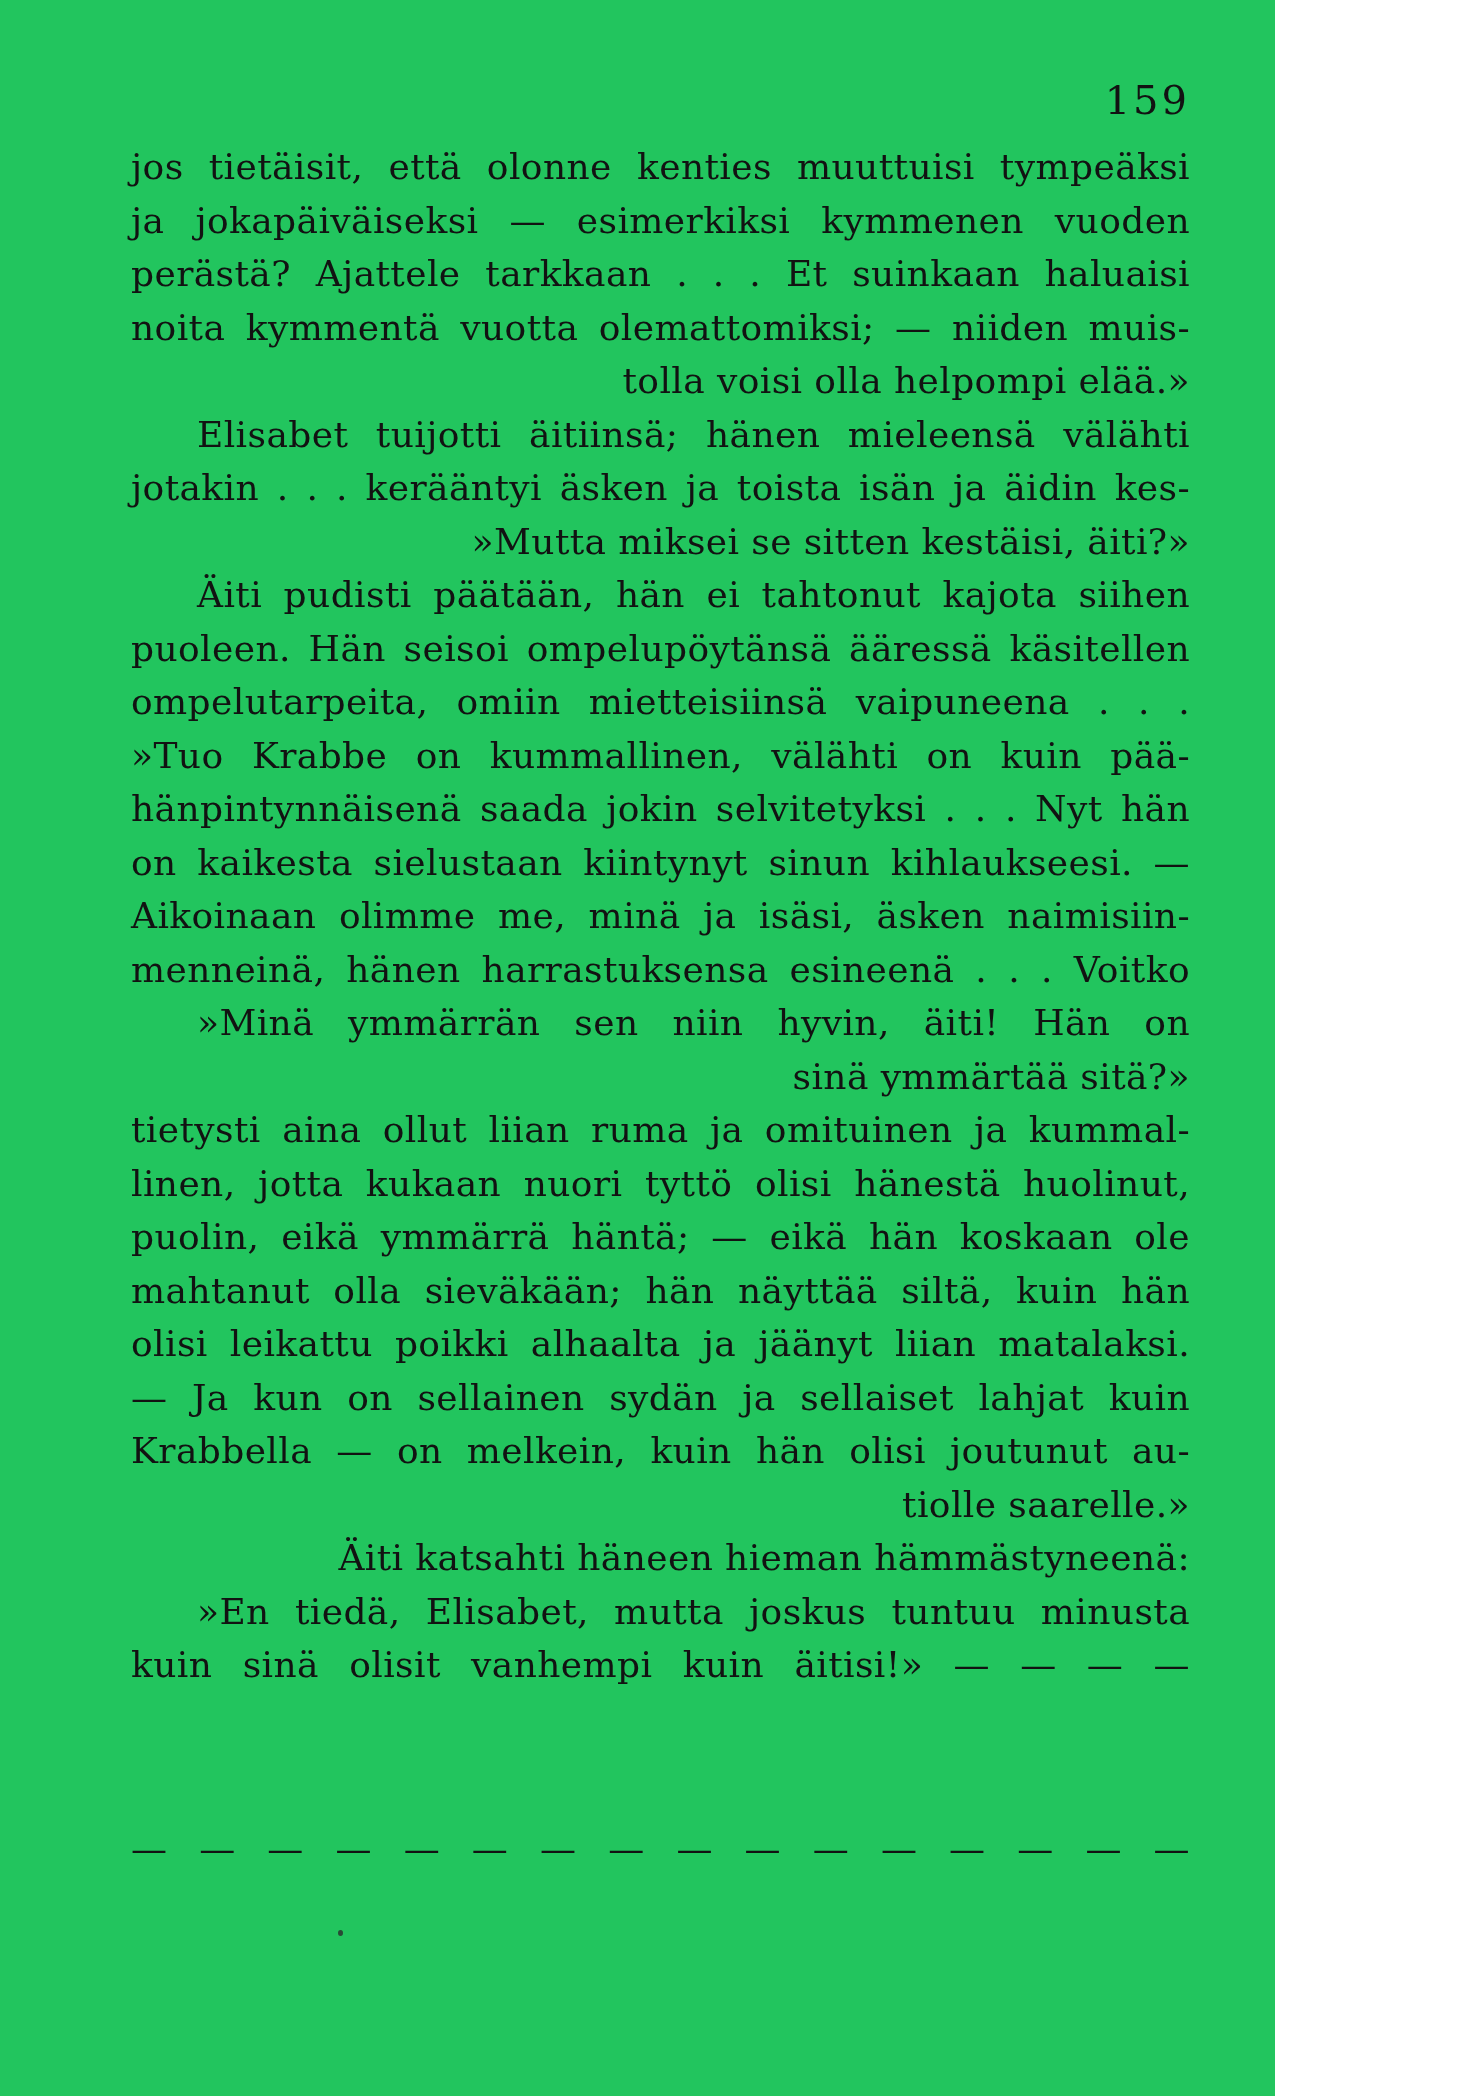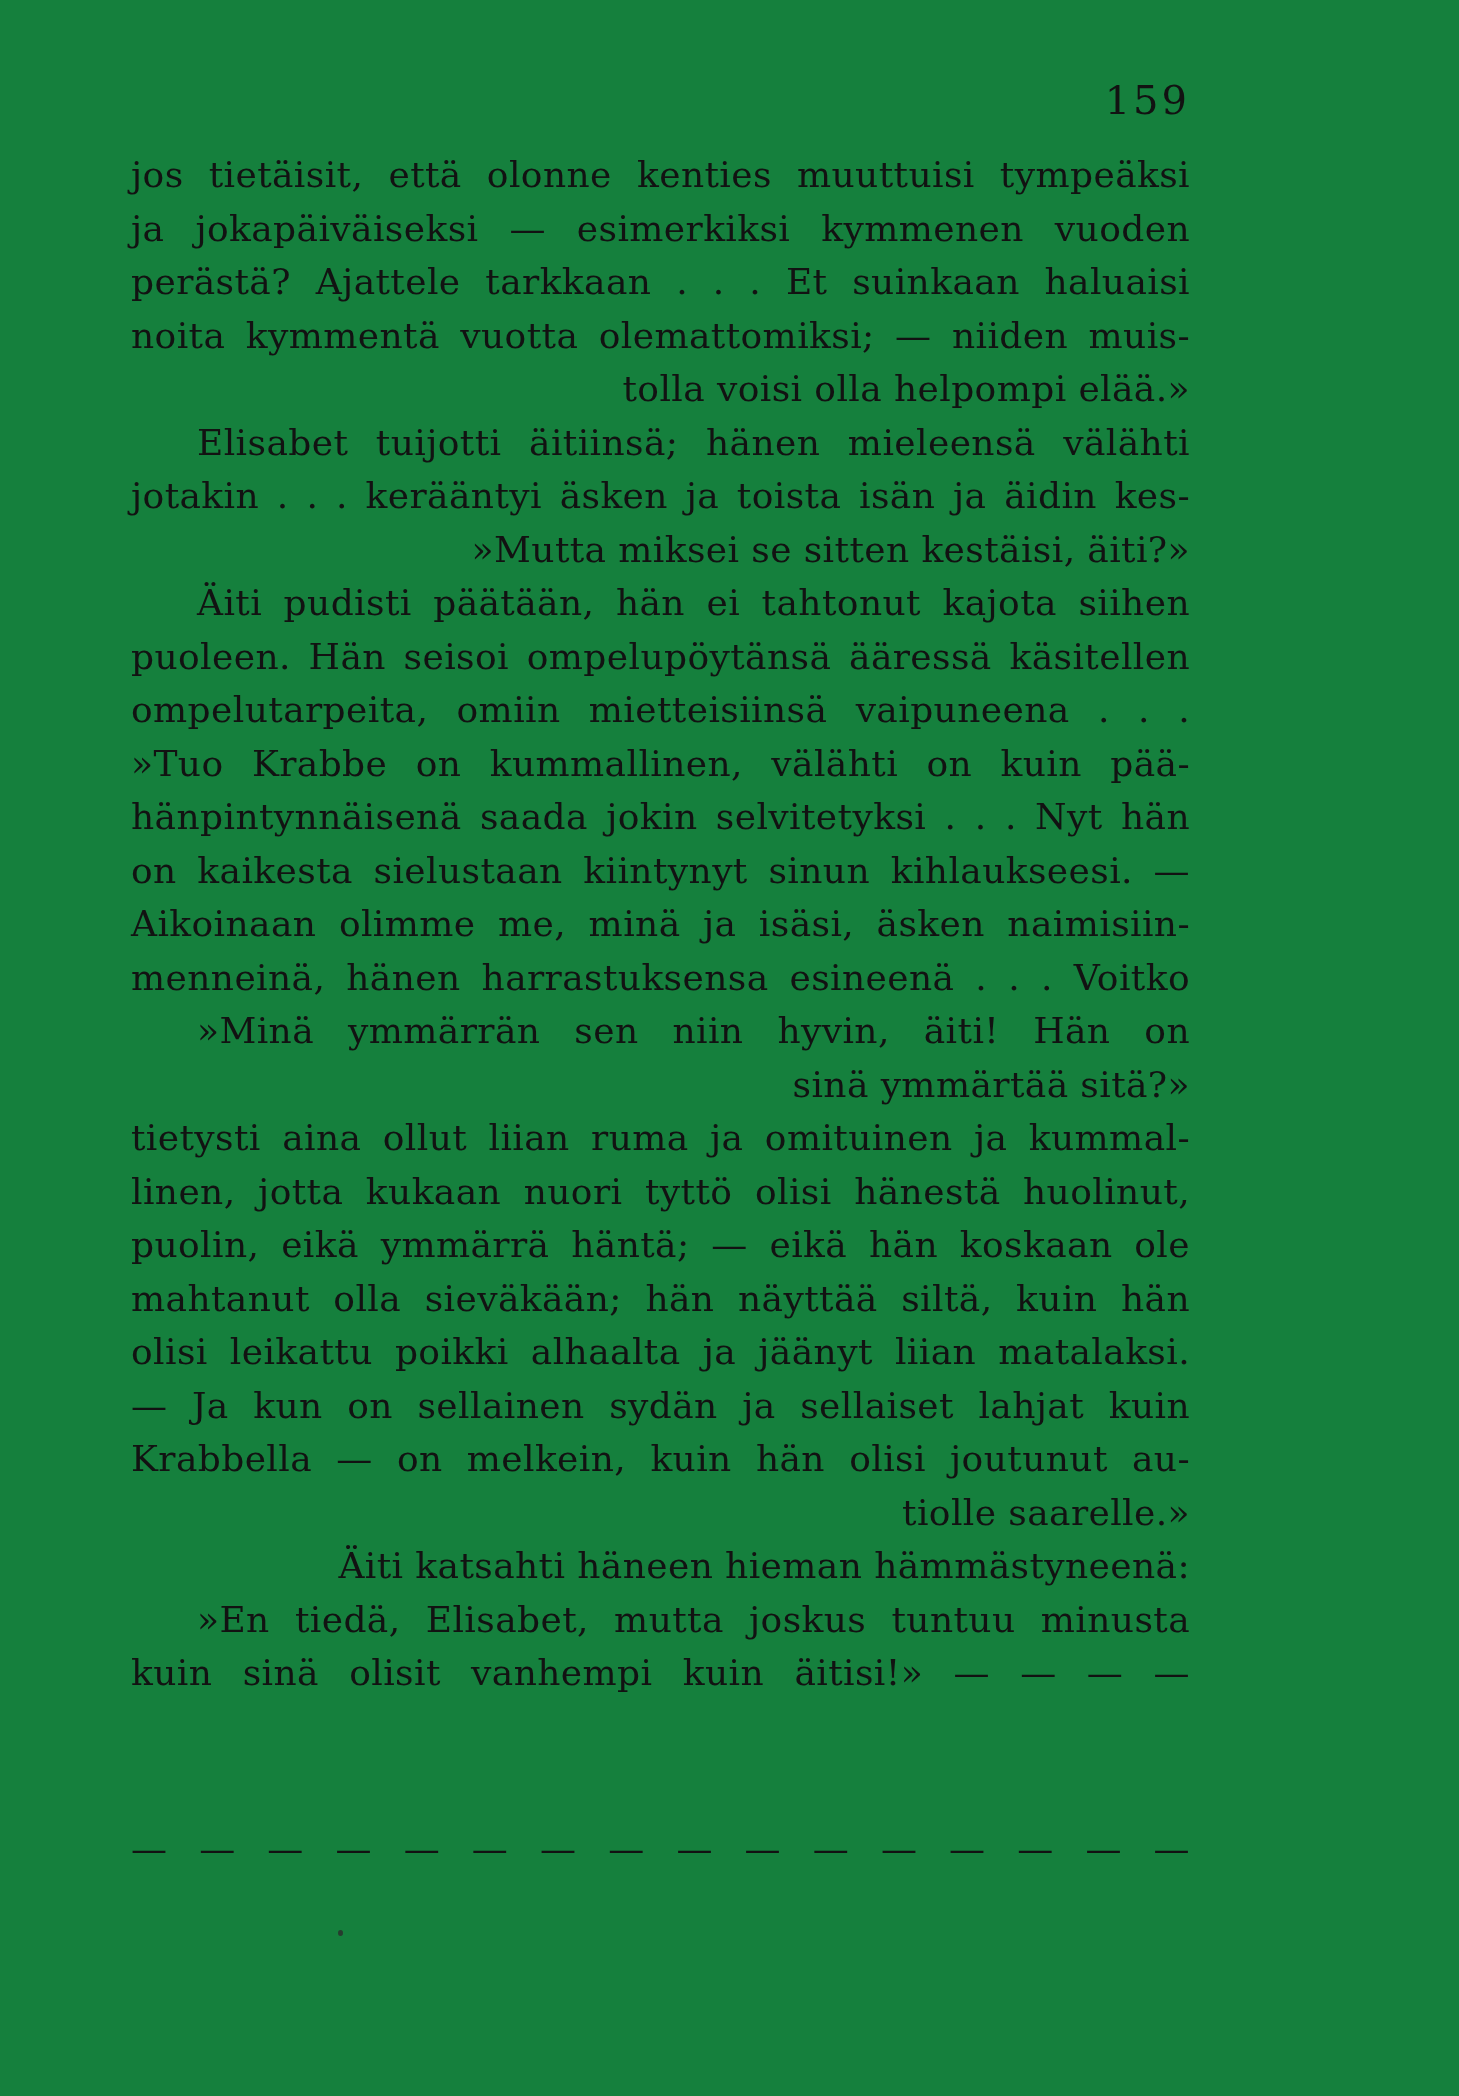--- a/index.html
+++ b/index.html
@@ -2,40 +2,40 @@
 <html><head>
 <meta charset="utf-8">
 <style>
   html, body {
     margin: 0;
     padding: 0;
     background: #ffffff;
   }
   .page {
     position: relative;
-    width: 1459px;
+    width: 1275px;
     height: 2096px;
-    background: #15803d;
+    background: #22c55e;
     overflow: hidden;
     font-family: "DejaVu Serif", "Liberation Serif", serif;
     color: #121212;
   }
   .page-number {
     position: absolute;
     top: 78px;
     left: 131px;
     width: 1059px;
     text-align: right;
     font-size: 40px;
     letter-spacing: 3px;
     line-height: 44px;
   }
   .text-block {
     position: absolute;
-    top: 148px;
+    top: 140px;
     left: 131px;
     width: 1059px;
   }
   .line {
     width: 1059px;
     font-size: 36px;
     line-height: 53.5px;
     letter-spacing: 0.4px;
     white-space: normal;
     text-align: right;

